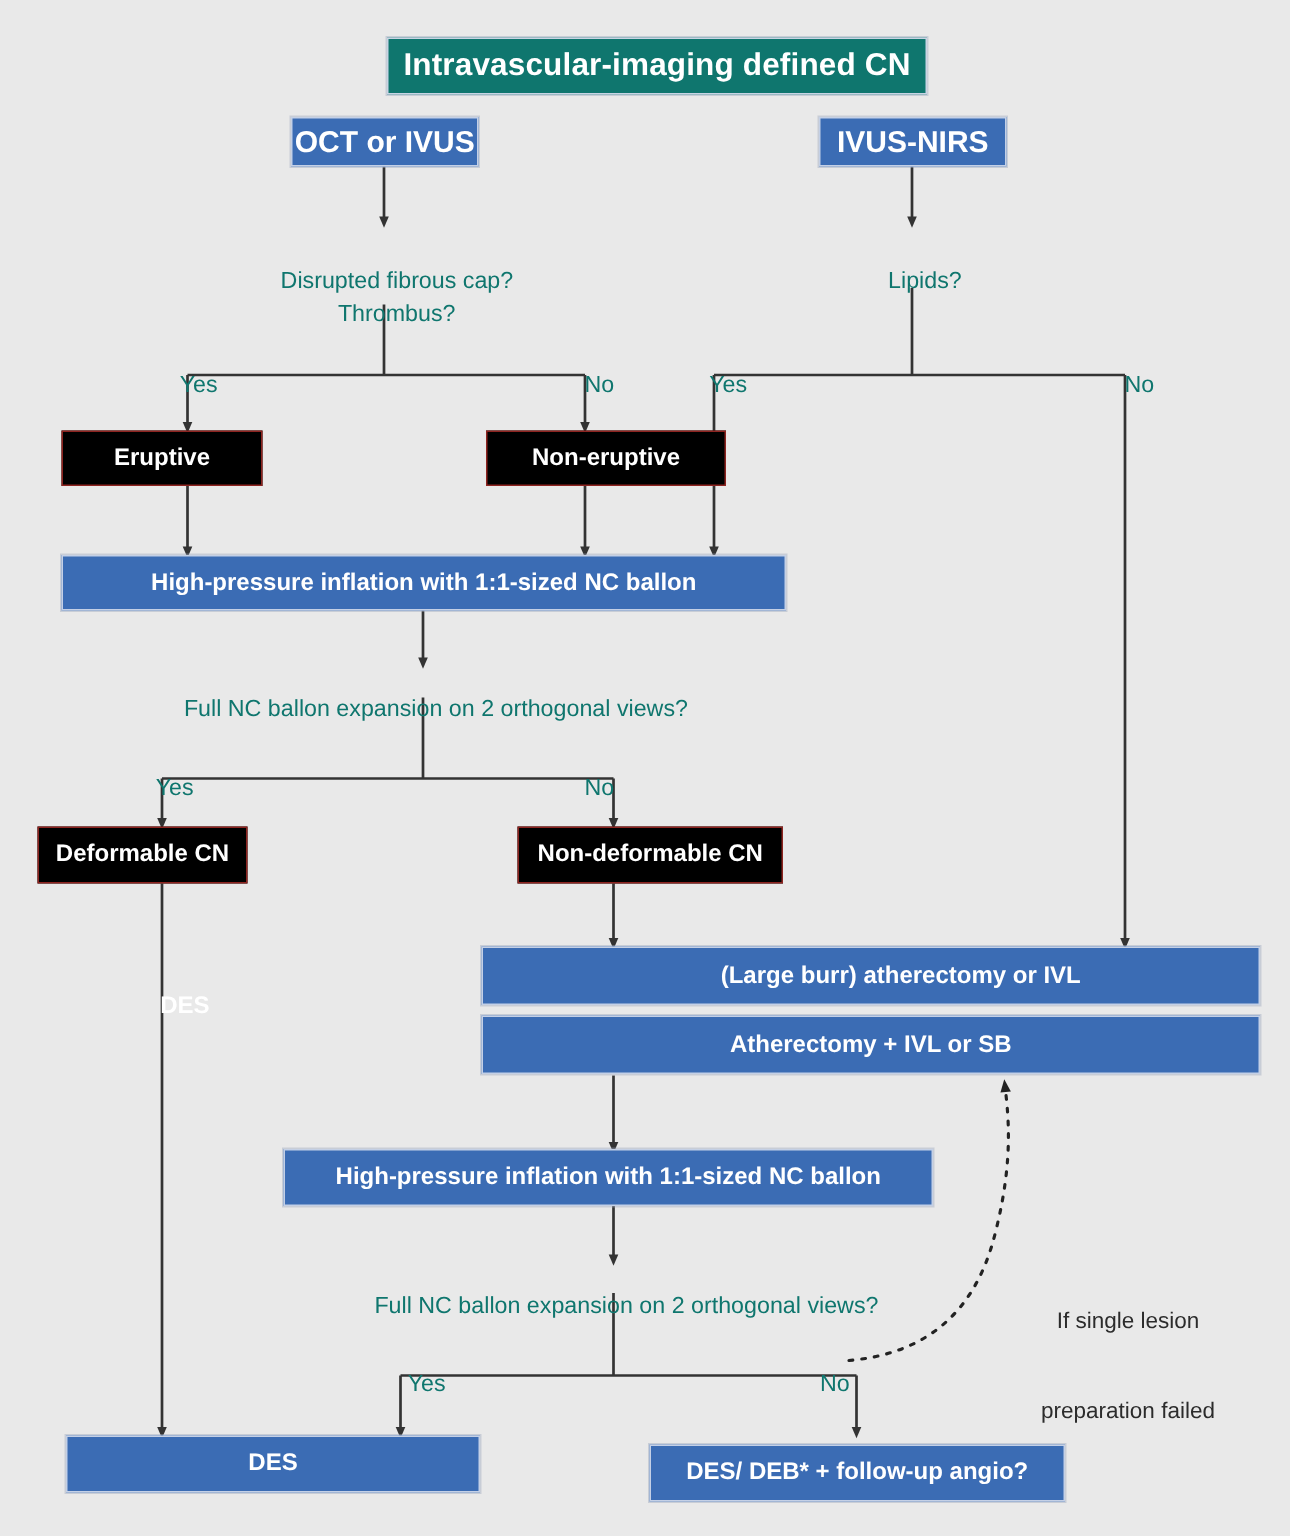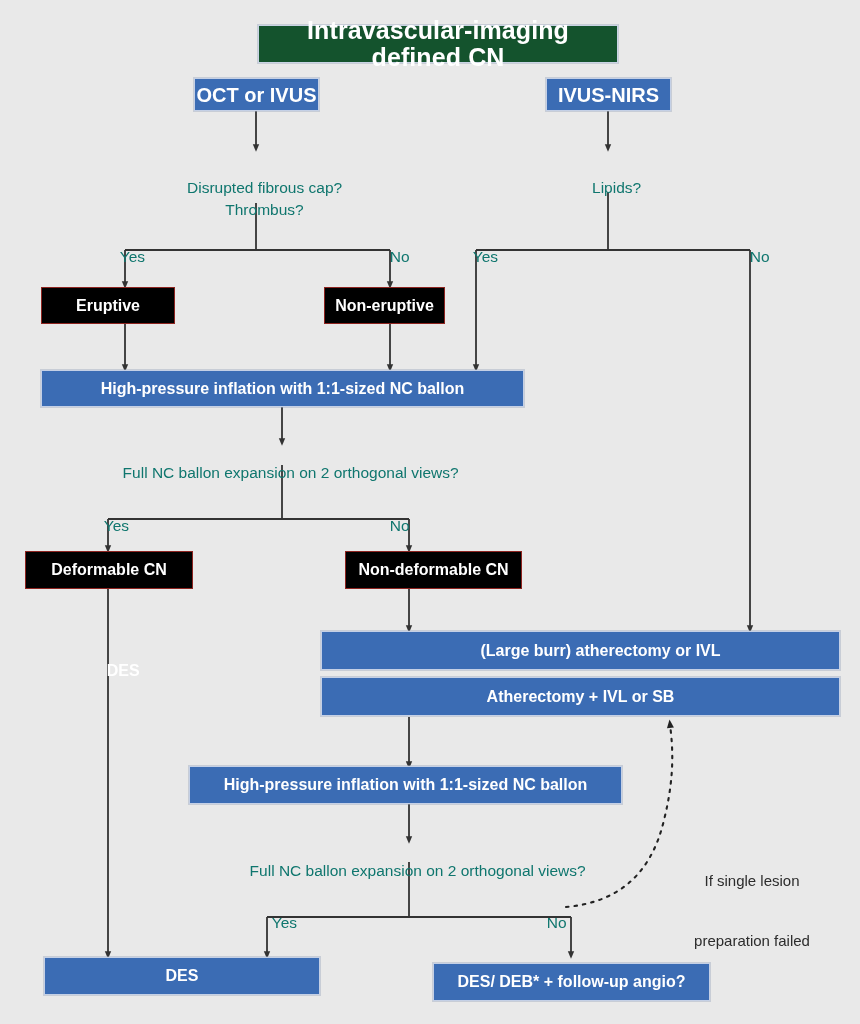--- a/index.html
+++ b/index.html
@@ -29,22 +29,22 @@
     display: flex;
     align-items: center;
     justify-content: center;
     text-align: center;
     color: #ffffff;
     line-height: 1.1;
     border: 1px solid rgba(255,255,255,0.55);
     box-shadow: 0 0 0 1px rgba(160,170,190,0.45);
   }
   .node.title {
-    background: #14532d;
-    font-size: 25px;
+    background: #0f766e;
+    font-size: 21px;
     font-weight: 700;
     letter-spacing: 0.1px;
     border: 1px solid #c9d4e4;
     justify-content: center;
   }
   .node.blue {
     background: #3b6cb4;
     font-size: 16px;
     font-weight: 700;
     border: 1px solid #c4d0e6;
@@ -150,29 +150,29 @@
   </div>
 
   <div class="node blue small" style="left:546px; top:78px; width:125px; height:33px;">
     <span>IVUS-NIRS</span>
   </div>
 
   <div class="node red" style="left:41px; top:287px; width:134px; height:37px;">
     <span>Eruptive</span>
   </div>
 
-  <div class="node red" style="left:324px; top:287px; width:121px; height:37px;">
+  <div class="node red" style="left:324px; top:287px; width:160px; height:37px;">
     <span>Non-eruptive</span>
   </div>
 
   <div class="node blue" style="left:41px; top:370px; width:483px; height:37px;">
     <span>High-pressure inflation with 1:1-sized NC ballon</span>
   </div>
 
-  <div class="node red" style="left:25px; top:551px; width:168px; height:38px;">
+  <div class="node red" style="left:25px; top:551px; width:140px; height:38px;">
     <span>Deformable CN</span>
   </div>
 
   <div class="node red" style="left:321px; top:551px; width:177px; height:38px;margin-left:24px;">
     <span>Non-deformable CN</span>
   </div>
 
   <div class="node blue" style="left:321px; top:631px; width:519px; height:39px;padding-left:40px;">
     <span>(Large burr) atherectomy or IVL</span>
   </div>

